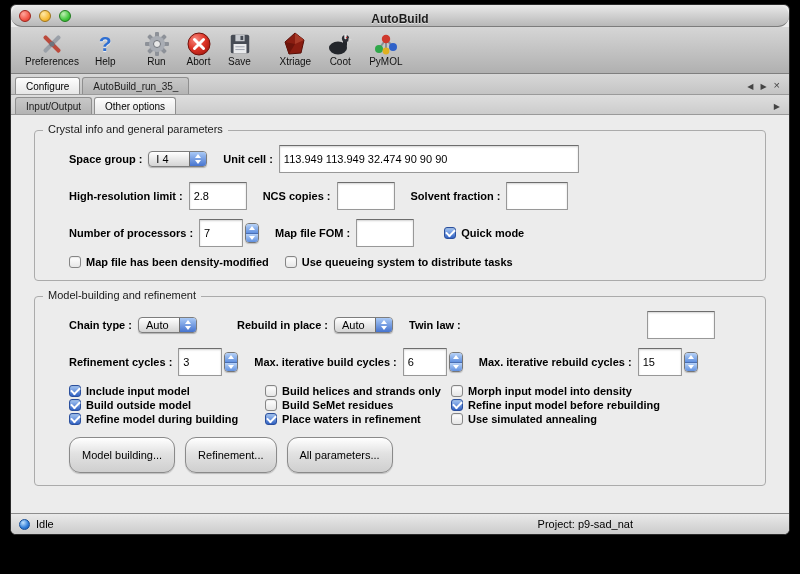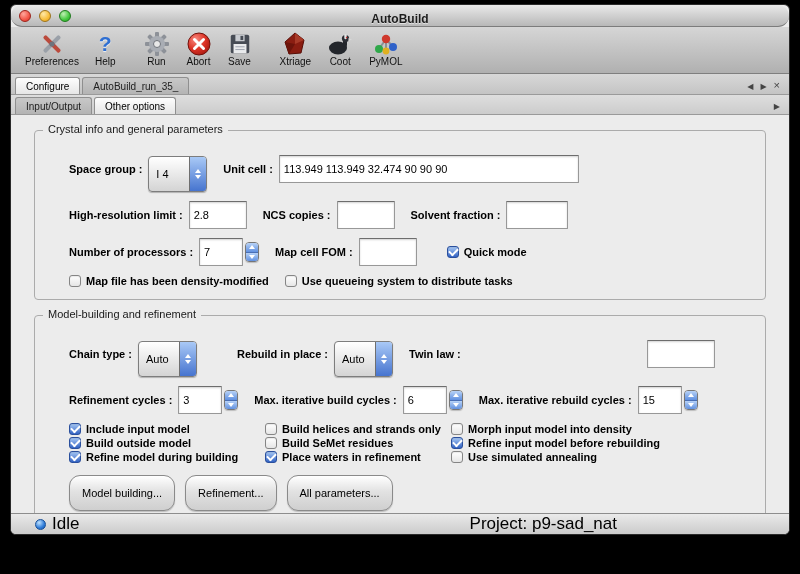--- a/index.html
+++ b/index.html
@@ -105,25 +105,24 @@
     background: #fff; font: 11px "Liberation Sans", sans-serif;
     padding: 0 4px; cursor: text; border-radius: 1px;
     box-shadow: inset 0 1px 2px rgba(0,0,0,0.18);
   }
   .w300 { width: 300px; } .w58 { width: 58px; } .w62 { width: 62px; }
   .w44 { width: 44px; } .w68 { width: 68px; }
   .ml16 { margin-left: 16px; } .ml30 { margin-left: 30px; } .ml40 { margin-left: 40px; }
   
   .popup {
     display: inline-flex; align-items: stretch;
-    height: 36px; border: 1px solid #7d7d7d; border-radius: 4px;
+    height: 16px; border: 1px solid #7d7d7d; border-radius: 4px;
     background: linear-gradient(#ffffff, #d4d4d4);
     box-shadow: 0 1px 1px rgba(0,0,0,0.25);
     overflow: hidden;
-    margin-top: 11px;
   }
   .popup-text { display: flex; align-items: center; padding: 0 7px; min-width: 40px; }
   .popup-cap {
     width: 17px; border-left: 1px solid #6f6f6f;
     background: linear-gradient(#a9c9f6, #4674cf);
     display: flex; flex-direction: column; align-items: center; justify-content: center; gap: 2px;
   }
   .arr-up { width: 0; height: 0; border-left: 3px solid transparent; border-right: 3px solid transparent; border-bottom: 4px solid #fff; }
   .arr-dn { width: 0; height: 0; border-left: 3px solid transparent; border-right: 3px solid transparent; border-top: 4px solid #fff; }
   
@@ -170,21 +169,21 @@
     background: linear-gradient(#ffffff, #e2e2e2 45%, #cfcfcf);
     box-shadow: 0 1px 1px rgba(0,0,0,0.2);
     font-size: 11px;
   }
   
   .statusbar {
     flex: 0 0 21px;
     border-top: 1px solid #8d8d8d;
     background: linear-gradient(#eaeaea, #cbcbcb);
     display: flex; align-items: center;
-    padding: 0 24px; font-size: 17px;
+    padding: 0 8px; font-size: 11px;
   }
   .status-dot {
     width: 11px; height: 11px; border-radius: 50%; margin-right: 6px;
     background: radial-gradient(circle at 35% 30%, #bfe2ff, #2f7cd8 60%, #1a58ab);
     border: 1px solid #174e96;
   }
   .project { margin-left: auto; margin-right: 148px; }
 </style>
 </head>
 <body>
@@ -370,21 +369,21 @@
         <span class="lbl">Number of processors :</span>
         <input class="in w44" value="7" style="">
         <span class="stepper">
             <span class="st-up">
               <i></i>
             </span>
             <span class="st-dn">
               <i></i>
             </span>
           </span>
-        <span class="lbl ml16">Map cell FOM :</span>
+        <span class="lbl ml16">Map file FOM :</span>
         <input class="in w58" value="" style="">
         <label class="cb ml30">
           <span class="box" data-checked="true"></span>
           <span class="cbl">Quick mode</span>
         </label>
       </div>
 
       <div class="frow">
         <label class="cb">
           <span class="box" data-checked="false"></span>

